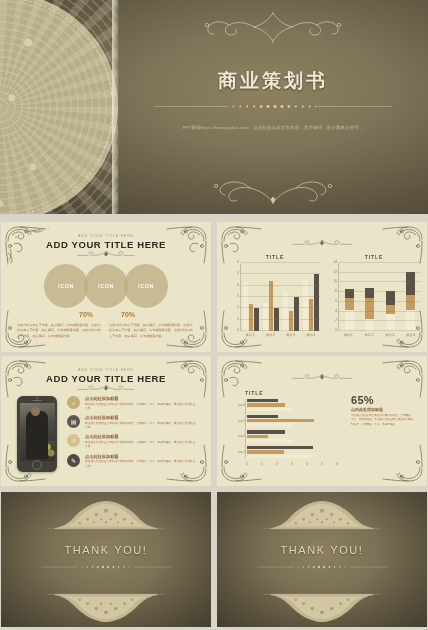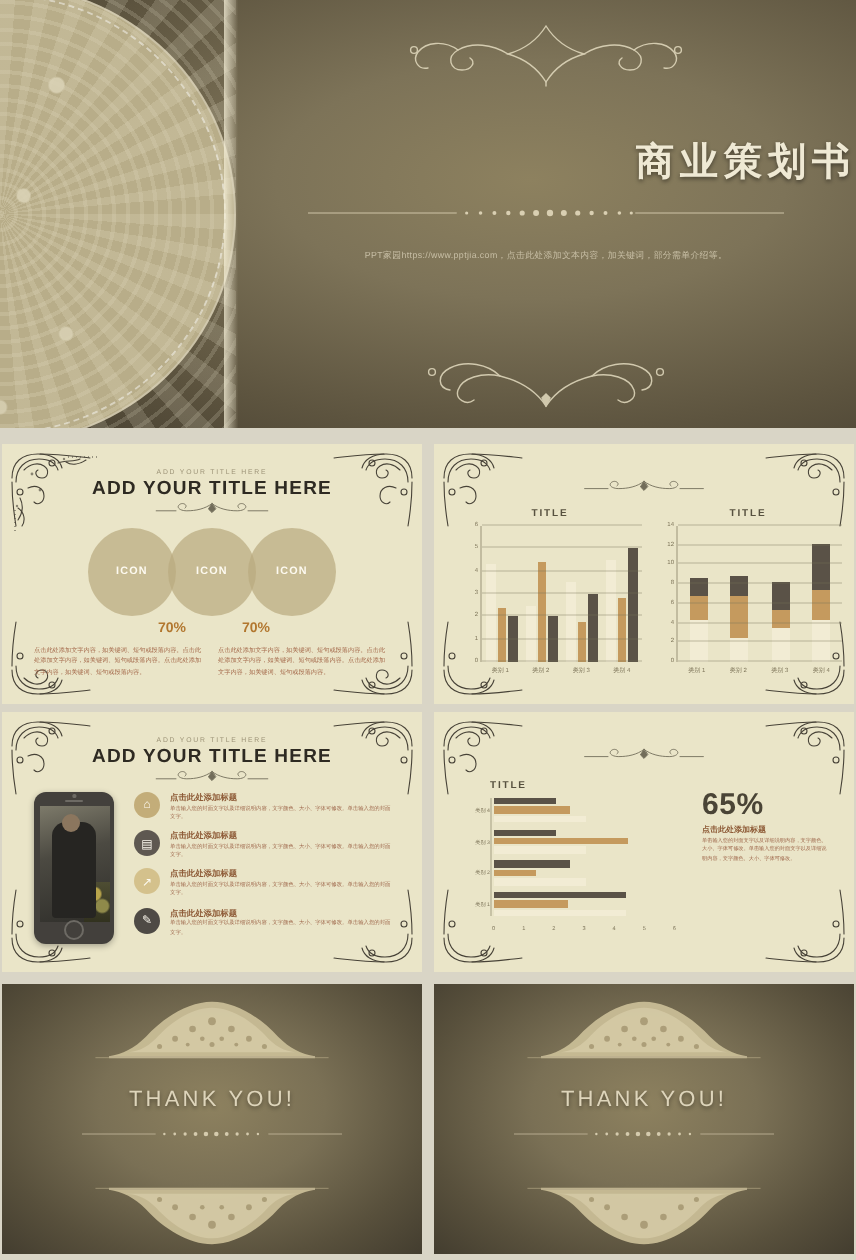--- a/index.html
+++ b/index.html
@@ -26,21 +26,21 @@
       radial-gradient(circle at 42% 66%, rgba(245,240,218,.9) 0 4px, transparent 5px),
       radial-gradient(circle at 64% 76%, rgba(245,240,218,.85) 0 3px, transparent 4px),
       radial-gradient(circle at 26% 84%, rgba(245,240,218,.85) 0 3.5px, transparent 4.5px),
       radial-gradient(circle at 50% 92%, rgba(245,240,218,.8) 0 3px, transparent 4px),
       repeating-conic-gradient(from 0deg at 50% 50%, rgba(244,238,214,.30) 0deg 4deg, rgba(160,150,118,0) 4deg 9deg),
       repeating-radial-gradient(circle at 50% 50%, rgba(244,238,214,.30) 0 2px, rgba(160,150,118,0) 2px 7px);}
   .ts-edge{position:absolute;left:112px;top:0;width:7px;height:214px;
     background:linear-gradient(90deg,rgba(244,238,214,.75),rgba(120,110,86,.1));}
   .ts-center{position:absolute;left:118px;top:0;right:0;height:214px;}
   .ts-orn-top{position:absolute;left:50%;transform:translateX(-50%);top:10px;width:150px;height:34px;opacity:.85;}
-  .ts-title{position:absolute;left:0;right:0;top:68px;text-align:right;color:#efe9d4;
+  .ts-title{position:absolute;left:0;right:0;top:68px;text-align:center;color:#efe9d4;
     font-size:19px;font-weight:bold;letter-spacing:3px;
     text-shadow:0 1px 2px rgba(0,0,0,.45);}
   .ts-rule{position:absolute;left:50%;transform:translateX(-50%);top:103px;width:238px;height:7px;}
   .ts-sub{position:absolute;left:50%;transform:translateX(-50%);top:124px;width:200px;text-align:center;
     color:#cfc6ad;font-size:4.4px;line-height:1.85;letter-spacing:.2px;opacity:.9;}
   .ts-orn-bot{position:absolute;left:50%;transform:translateX(-50%);bottom:8px;width:150px;height:34px;opacity:.85;}
 
   
   .slide{position:absolute;width:210px;height:130px;background:#eae5c8;overflow:hidden;}
   .slide.c0{left:1px;}
@@ -121,21 +121,21 @@
   .hchart{position:absolute;left:14px;top:34px;width:112px;}
   .hchart .chart-title{text-align:left;margin-left:14px;}
   .hrows{position:relative;margin-left:14px;border-left:1px solid rgba(120,112,86,.3);padding-left:1px;}
   .hrow{position:relative;margin-bottom:3.5px;}
   .hlabel{position:absolute;right:100%;margin-right:2px;top:4px;font-size:2.6px;color:#7d7459;white-space:nowrap;}
   .hbar{height:3.4px;margin-bottom:1px;}
   .xaxis{display:flex;justify-content:space-between;margin-left:15px;margin-top:1px;
     font-size:2.8px;color:#7d7459;width:92px;}
   .stats{position:absolute;left:134px;top:38px;width:64px;}
   .stat{margin-bottom:7px;}
-  .stat-num{font-size:15px;font-weight:bold;color:#4a4436;letter-spacing:.3px;}
+  .stat-num{font-size:11px;font-weight:bold;color:#4a4436;letter-spacing:.3px;}
   .stat-head{font-size:4px;font-weight:bold;color:#8d5a36;margin:1px 0 2px 0;}
   .stat-text{font-size:2.6px;line-height:1.7;color:#a06a4e;}
 
   
   .ty{position:absolute;width:210px;height:135px;overflow:hidden;top:492px;
     background:radial-gradient(ellipse at 50% 45%, #8d815f 0%, #7a7055 38%, #58503c 75%, #433d2f 100%);}
   .ty.c0{left:1px;}
   .ty.c1{left:217px;}
   .ty-cap{position:absolute;left:50%;transform:translateX(-50%);width:120px;height:34px;opacity:.95;}
   .ty-cap.top{top:6px;}

